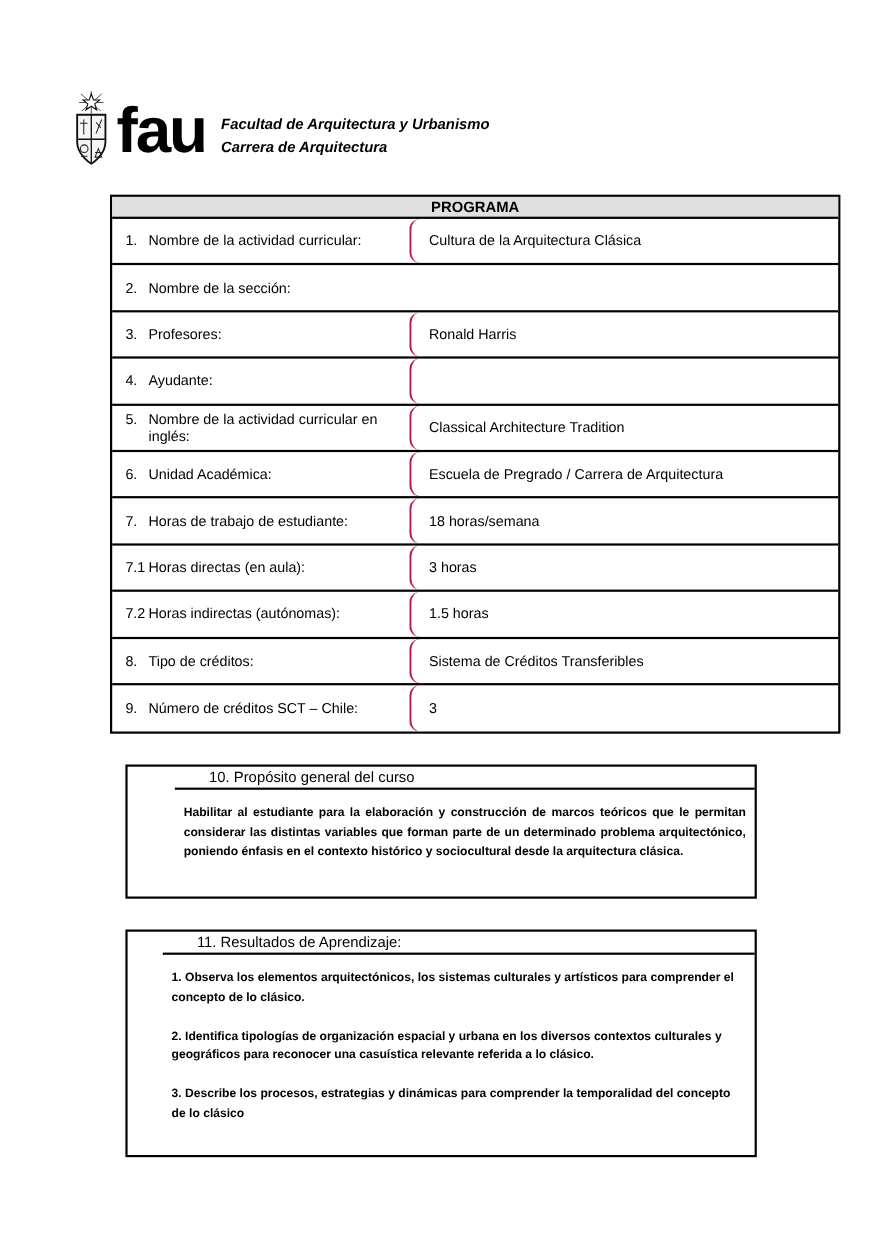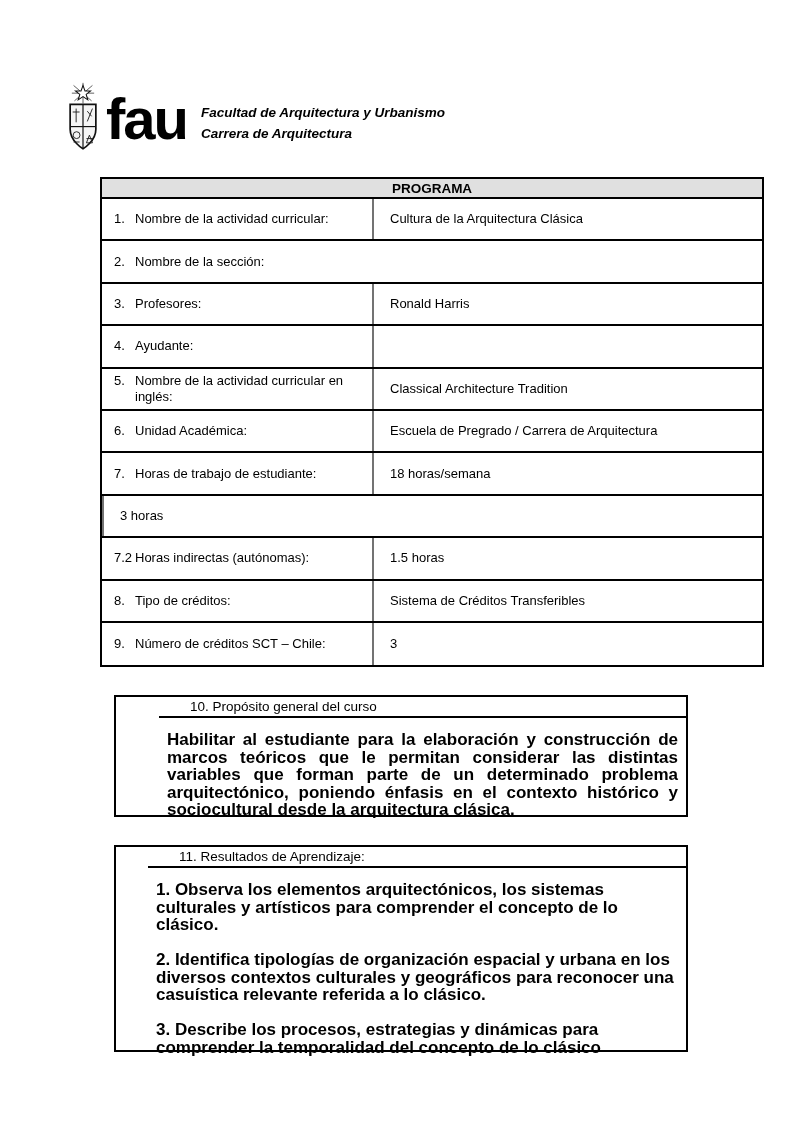--- a/index.html
+++ b/index.html
@@ -35,39 +35,39 @@
   .prog-row { display:flex; height:42.4px; border-bottom:2px solid #000; }
   .prog-row:last-child { border-bottom:none; }
   .cell-label {
     width:270px; flex:none; display:flex; align-items:center;
     padding:2px 6px 2px 12px;
   }
   .label-inner { display:flex; width:100%; }
   .row-num { flex:none; width:21px; }
   .row-label { flex:1; line-height:16px; }
   .cell-value {
-    flex:1; border-left:2px solid #737373;
+    flex:1; border-left:2px solid #be185d;
     display:flex; align-items:center;
-    padding:2px 6px 2px 16px; line-height:16px;
+    padding:2px 6px 2px 16px; line-height:16px;border-radius:10px;
   }
 
   
   .section-box {
     position:absolute; left:114px; width:574px;
     border:2px solid #000; background:#fff;
   }
   .sec-10 { top:655px; height:122px;padding-left:43px; }
   .sec-11 { top:805px; height:207px;padding-left:32px; }
   .section-header {
     font-size:13.5px; line-height:17px;
     padding:1px 6px 1px 31px;
     border-bottom:2px solid #000;
   }
   .section-body {
-    font-weight:bold; font-size:17px; line-height:17.5px;
+    font-weight:bold; font-size:11px; line-height:17.5px;
     padding:13px 8px 0 8px;
   }
   .sec-10 .section-body { text-align:justify; }
   .section-body p { margin:0 0 17.5px 0; }
   .section-body p:last-child { margin-bottom:0; }
 </style>
 </head>
 <body>
 
 <div class="page">
@@ -161,20 +161,26 @@
     <div class="prog-row">
       <div class="cell-label">
           <span class="label-inner">
             <span class="row-num">7.</span>
             <span class="row-label">Horas de trabajo de estudiante:</span>
           </span>
         </div>
       <div class="cell-value">18 horas/semana</div>
     </div>
     <div class="prog-row">
+      <div class="cell-label">
+          <span class="label-inner">
+            <span class="row-num">7.1</span>
+            <span class="row-label">Horas directas (en aula):</span>
+          </span>
+        </div>
       <div class="cell-value">3 horas</div>
     </div>
     <div class="prog-row">
       <div class="cell-label">
           <span class="label-inner">
             <span class="row-num">7.2</span>
             <span class="row-label">Horas indirectas (autónomas):</span>
           </span>
         </div>
       <div class="cell-value">1.5 horas</div>

